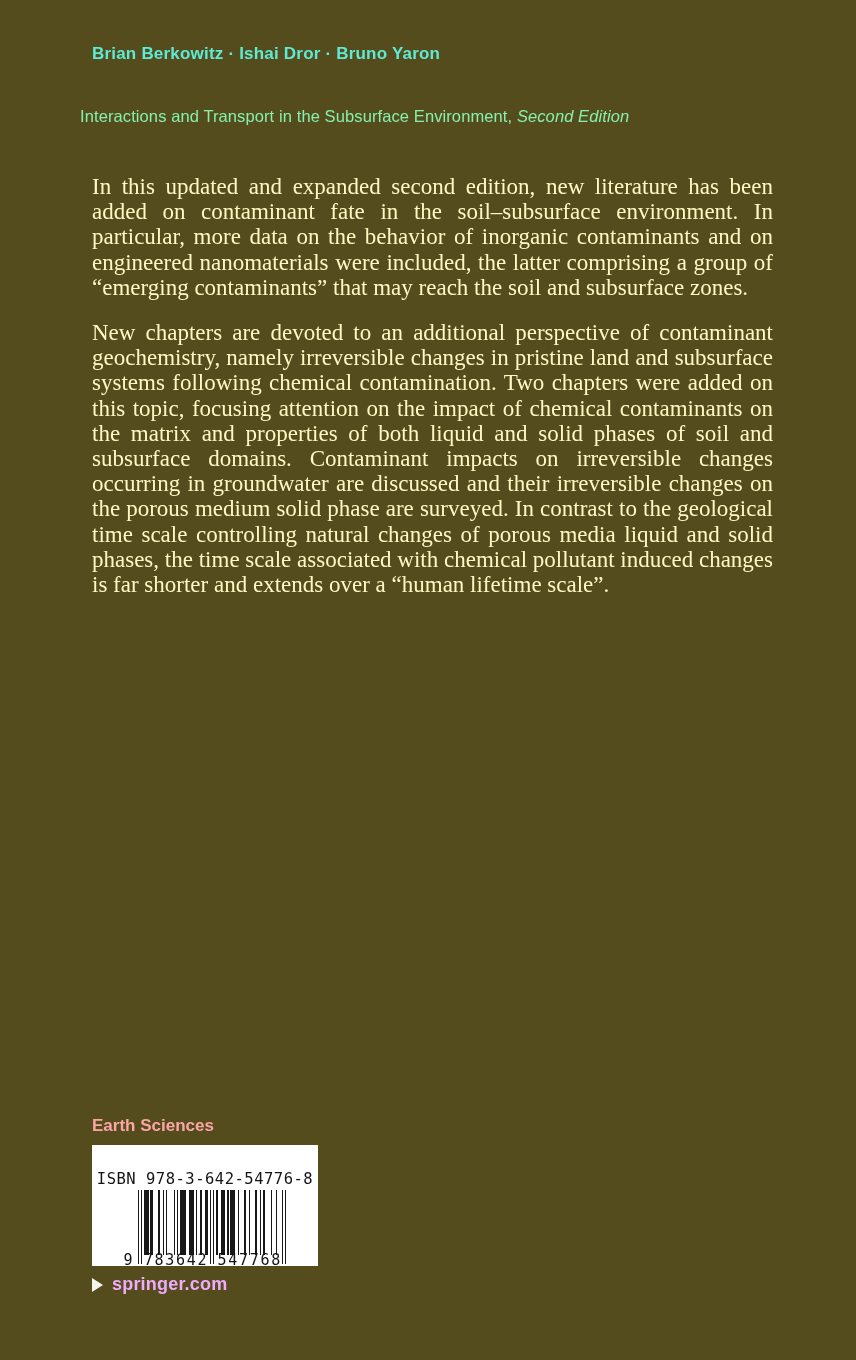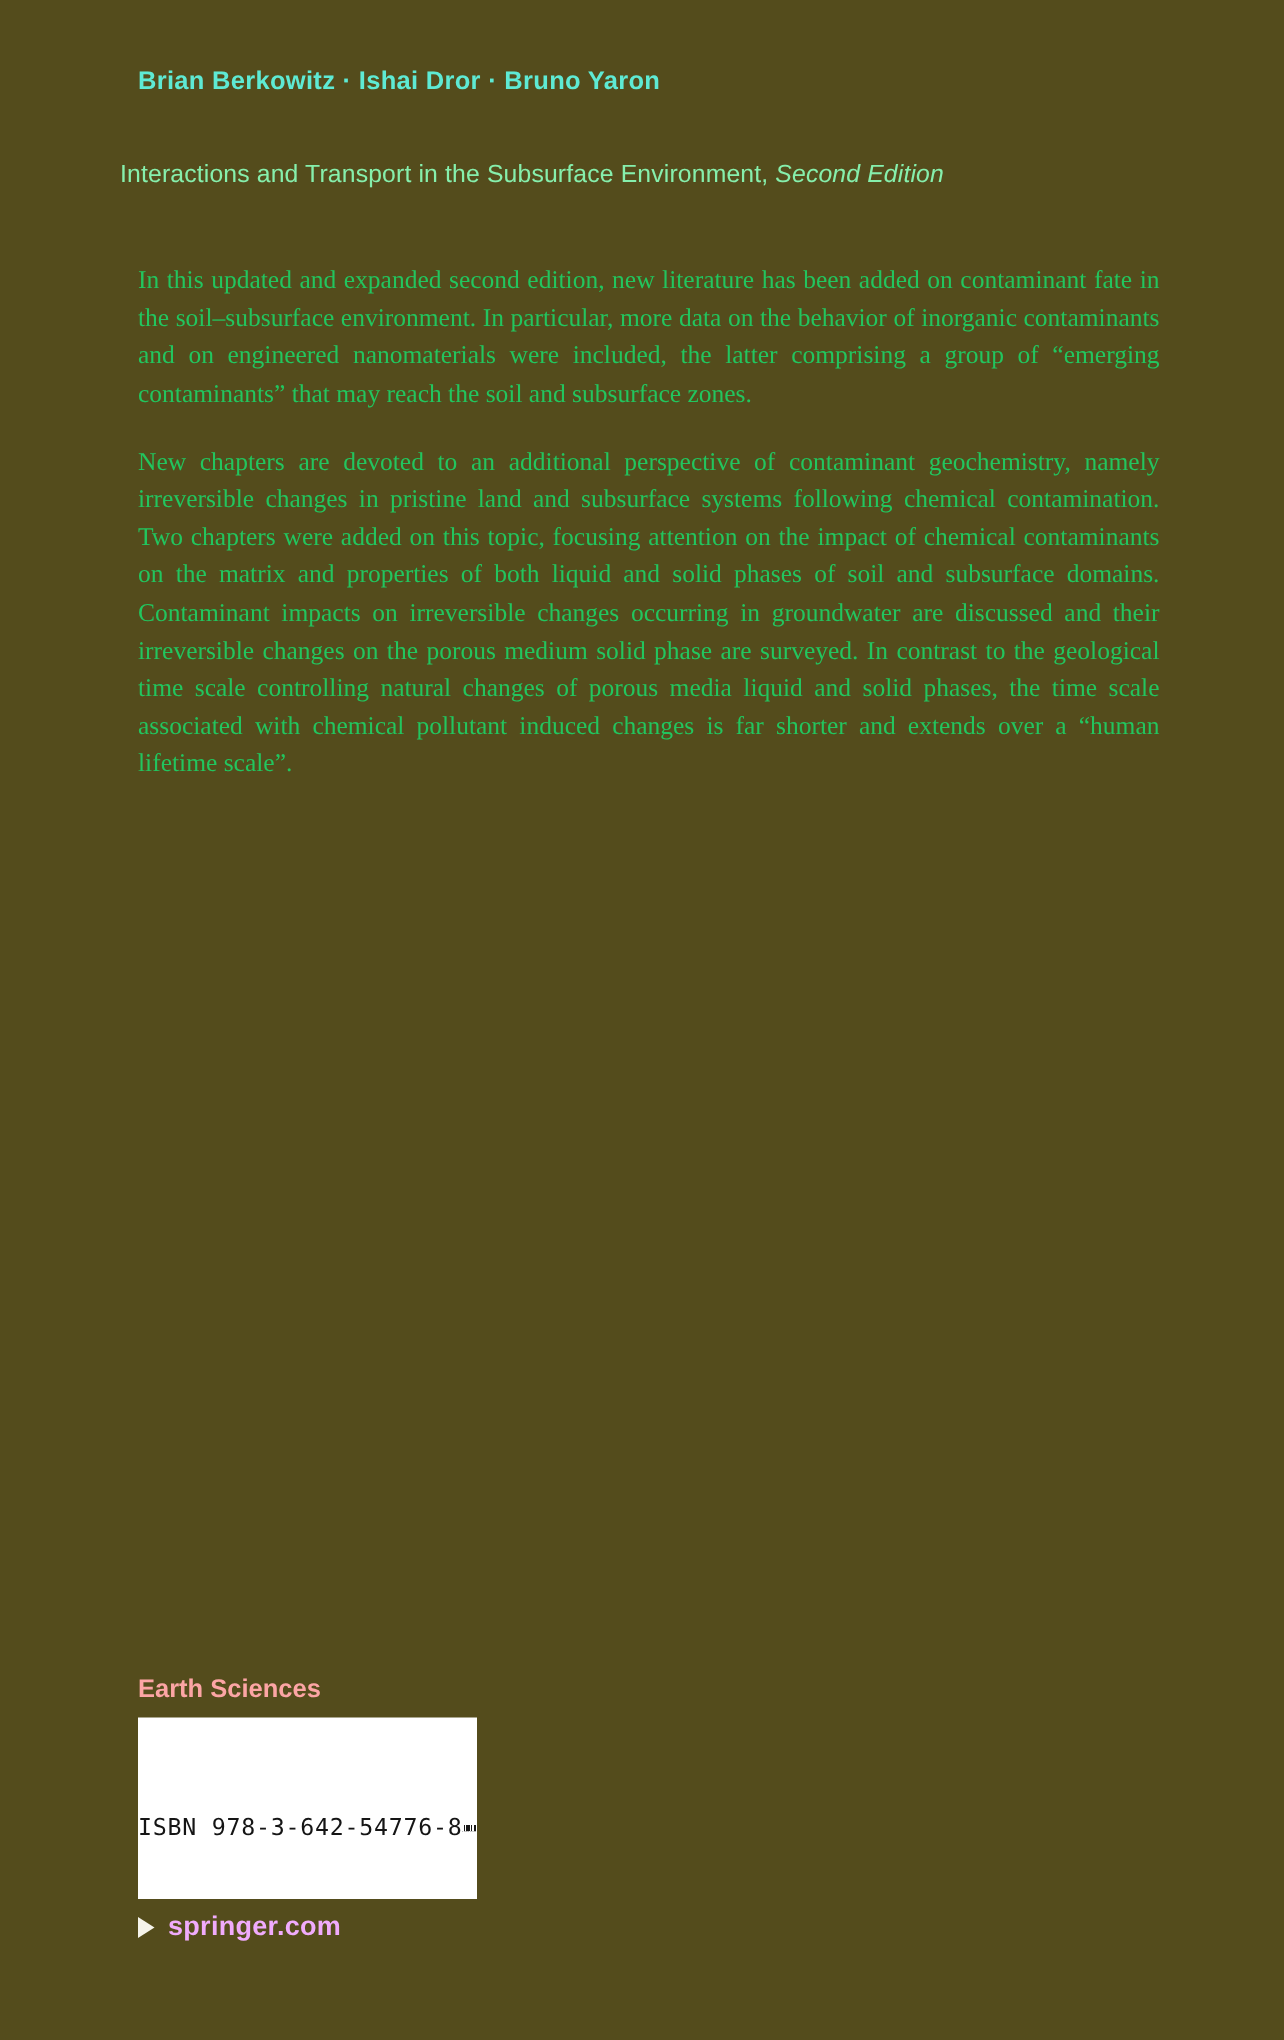--- a/index.html
+++ b/index.html
@@ -20,34 +20,34 @@
     font-size:26px;font-weight:bold;color:#F8F6EF;letter-spacing:0.2px;
   }
   .subtitle{
     position:absolute;left:80px;top:107px;
     font-size:16.5px;font-weight:normal;color:#86efac;letter-spacing:0.1px;
   }
   .subtitle .edition{font-style:italic;}
   .body-text{
     position:absolute;left:92px;top:174px;width:681px;
     font-family:"Liberation Serif", serif;
-    font-size:17px;line-height:25.2px;
-    color:#22c55e;text-align:justify;
+    font-size:23px;line-height:25.2px;
+    color:#fef9c3;text-align:justify;
   }
   .body-text p{margin:0;}
   .body-text p + p{margin-top:20px;}
   .category{
     position:absolute;left:92px;top:1116px;
     font-size:17px;font-weight:bold;color:#fca5a5;
   }
   .barcode-box{
     position:absolute;left:92px;top:1145px;
     width:226px;height:121px;background:#FFFFFF;
     box-sizing:border-box;
-    display:flex;flex-direction:row;align-items:center;
+    display:flex;flex-direction:column;align-items:center;
     padding-top:25px;
   }
   .isbn{
     font-family:"DejaVu Sans Mono", monospace;
     font-size:15.5px;color:#151515;letter-spacing:0.5px;white-space:pre;
   }
   svg.barcode{width:192px;height:88px;margin-top:2px;display:block;}
   svg.barcode text{
     font-family:"DejaVu Sans Mono", monospace;
     font-size:9.6px;fill:#141414;

